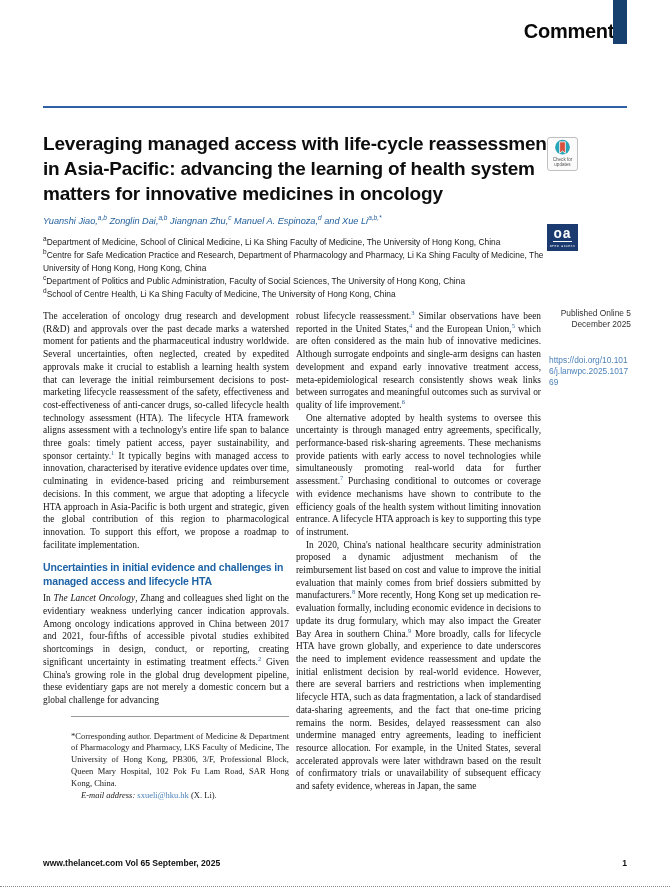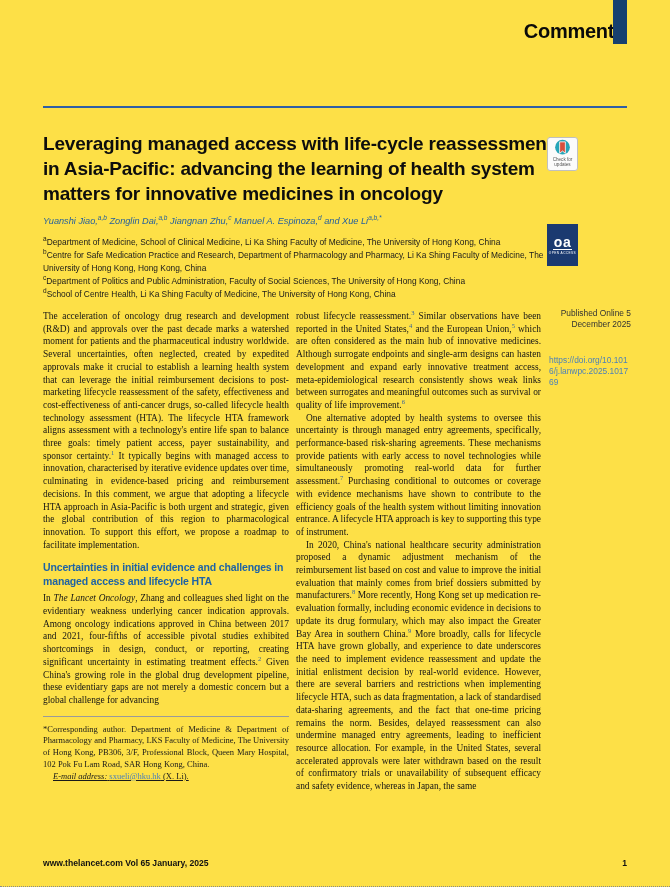--- a/index.html
+++ b/index.html
@@ -1,19 +1,19 @@
 <!DOCTYPE html>
 <html><head>
 <meta charset="utf-8">
 <style>
   * { margin:0; padding:0; box-sizing:border-box; }
   html,body { background:#e9e9e9; }
   .page {
     position:relative; width:670px; height:887px; margin:0 auto;
-    background:#fde047; overflow:hidden;
+    background:#ffffff; overflow:hidden;
     border-bottom:1px dotted #8a8a8a;
     font-family:"Liberation Serif", serif; color:#141414;
   }
   
   .comment-label {
     position:absolute; top:20px; right:56px;
     font-family:"Liberation Sans", sans-serif; font-weight:700;
     font-size:20px; color:#0a0a0a; letter-spacing:-0.3px;
   }
   .corner-bar {
@@ -46,47 +46,47 @@
     border:1px solid #c0c0c0; border-radius:3px; background:#fbfbfb;
     display:flex; flex-direction:column; align-items:center; padding-top:1px;
     cursor:pointer;
   }
   .badge-check svg { width:17px; height:18px; }
   .badge-check .lbl {
     font-family:"Liberation Sans", sans-serif; font-size:4.6px;
     line-height:5.4px; color:#555; text-align:center;
   }
   .badge-oa {
-    position:absolute; top:224px; left:547px; width:31px; height:42px;
+    position:absolute; top:224px; left:547px; width:31px; height:27px;
     background:#1b3a70; color:#fff; display:flex; flex-direction:column;
     align-items:center; justify-content:center;
-    font-family:Liberation Sans, sans-serif;
+    font-family:Liberation Mono, monospace;
   }
   .badge-oa .oa {
     font-weight:700; font-size:14px; line-height:14px; letter-spacing:0.5px;
     border-bottom:1px solid #fff; padding:0 1px;
   }
   .badge-oa .oa-sub { font-size:3.2px; letter-spacing:0.4px; margin-top:1.5px; }
   
   .col { position:absolute; top:310px; font-size:9.4px; line-height:12.7px; text-align:justify; }
   .col-left  { left:43px;  width:246px; }
   .col-right { left:296px; width:245px; }
   .col p { margin:0; }
   .col p.indent { text-indent:10px; }
   .col h2 {
     font-family:"Liberation Sans", sans-serif; font-weight:700;
     font-size:10.5px; line-height:13.5px; letter-spacing:-0.15px;
     color:#1e63a5; margin:10px 0 4px 0; text-align:left;
   }
   
   .footnote {
-    margin-top:9px; border-top:1px solid #9a9a9a; padding-top:7px;
-    font-size:8.5px; line-height:11.8px; text-align:justify; color:#1a1a1a;
+    margin-top:9px; border-top:1px solid #9a9a9a; padding-top:14px;
+    font-size:8.5px; line-height:11.8px; text-align:justify; color:#1a1a1a;margin-left:28px;
   }
-  .footnote p.indent { text-indent:10px;text-decoration:underline; }
+  .footnote p.indent { text-indent:10px; }
   
   .side-note {
     position:absolute; top:308px; left:549px; width:82px;
     font-family:"Liberation Sans", sans-serif; font-size:8.4px; line-height:11px;
   }
   .side-note .journal { font-weight:700; color:#2468a4; margin-bottom:5px; }
   .side-note .pub { color:#333; margin-bottom:0;text-align:right; }
   .side-note .doi { color:#4d82b8; word-break:break-all; text-decoration:none; display:block; cursor:pointer;margin-top:25px; }
   
   .page-footer {
@@ -153,17 +153,17 @@
     <p class="indent"><span class="seg-t">One alternative adopted by health systems to oversee this uncertainty is through managed entry agreements, specifically, performance-based risk-sharing agreements. These mechanisms provide patients with early access to novel technologies while simultaneously promoting real-world data for further assessment.</span><sup class="seg-sup">7</sup><span class="seg-t"> Purchasing conditional to outcomes or coverage with evidence mechanisms have shown to contribute to the efficiency goals of the health system without limiting innovation entrance. A lifecycle HTA approach is key to supporting this type of instrument.</span></p>
     <p class="indent"><span class="seg-t">In 2020, China's national healthcare security administration proposed a dynamic adjustment mechanism of the reimbursement list based on cost and value to improve the initial evaluation that mainly comes from brief dossiers submitted by manufacturers.</span><sup class="seg-sup">8</sup><span class="seg-t"> More recently, Hong Kong set up medication re-evaluation formally, including economic evidence in decisions to update its drug formulary, which may also impact the Greater Bay Area in southern China.</span><sup class="seg-sup">9</sup><span class="seg-t"> More broadly, calls for lifecycle HTA have grown globally, and experience to date underscores the need to implement evidence reassessment and update the initial enlistment decision by real-world evidence. However, there are several barriers and restrictions when implementing lifecycle HTA, such as data fragmentation, a lack of standardised data-sharing agreements, and the fact that one-time pricing remains the norm. Besides, delayed reassessment can also undermine managed entry agreements, leading to inefficient resource allocation. For example, in the United States, several accelerated approvals were later withdrawn based on the result of confirmatory trials or unavailability of subsequent efficacy and safety evidence, whereas in Japan, the same</span></p>
   </div>
 
   <aside class="side-note">
     <p class="pub">Published Online 5 December 2025</p>
     <a class="doi">https://doi.org/10.1016/j.lanwpc.2025.101769</a>
   </aside>
 
   <div class="page-footer">
-    <span>www.thelancet.com Vol 65 January, 2025</span>
+    <span>www.thelancet.com Vol 65 September, 2025</span>
     <span>1</span>
   </div>
 
 </div>
 
 </body></html>

